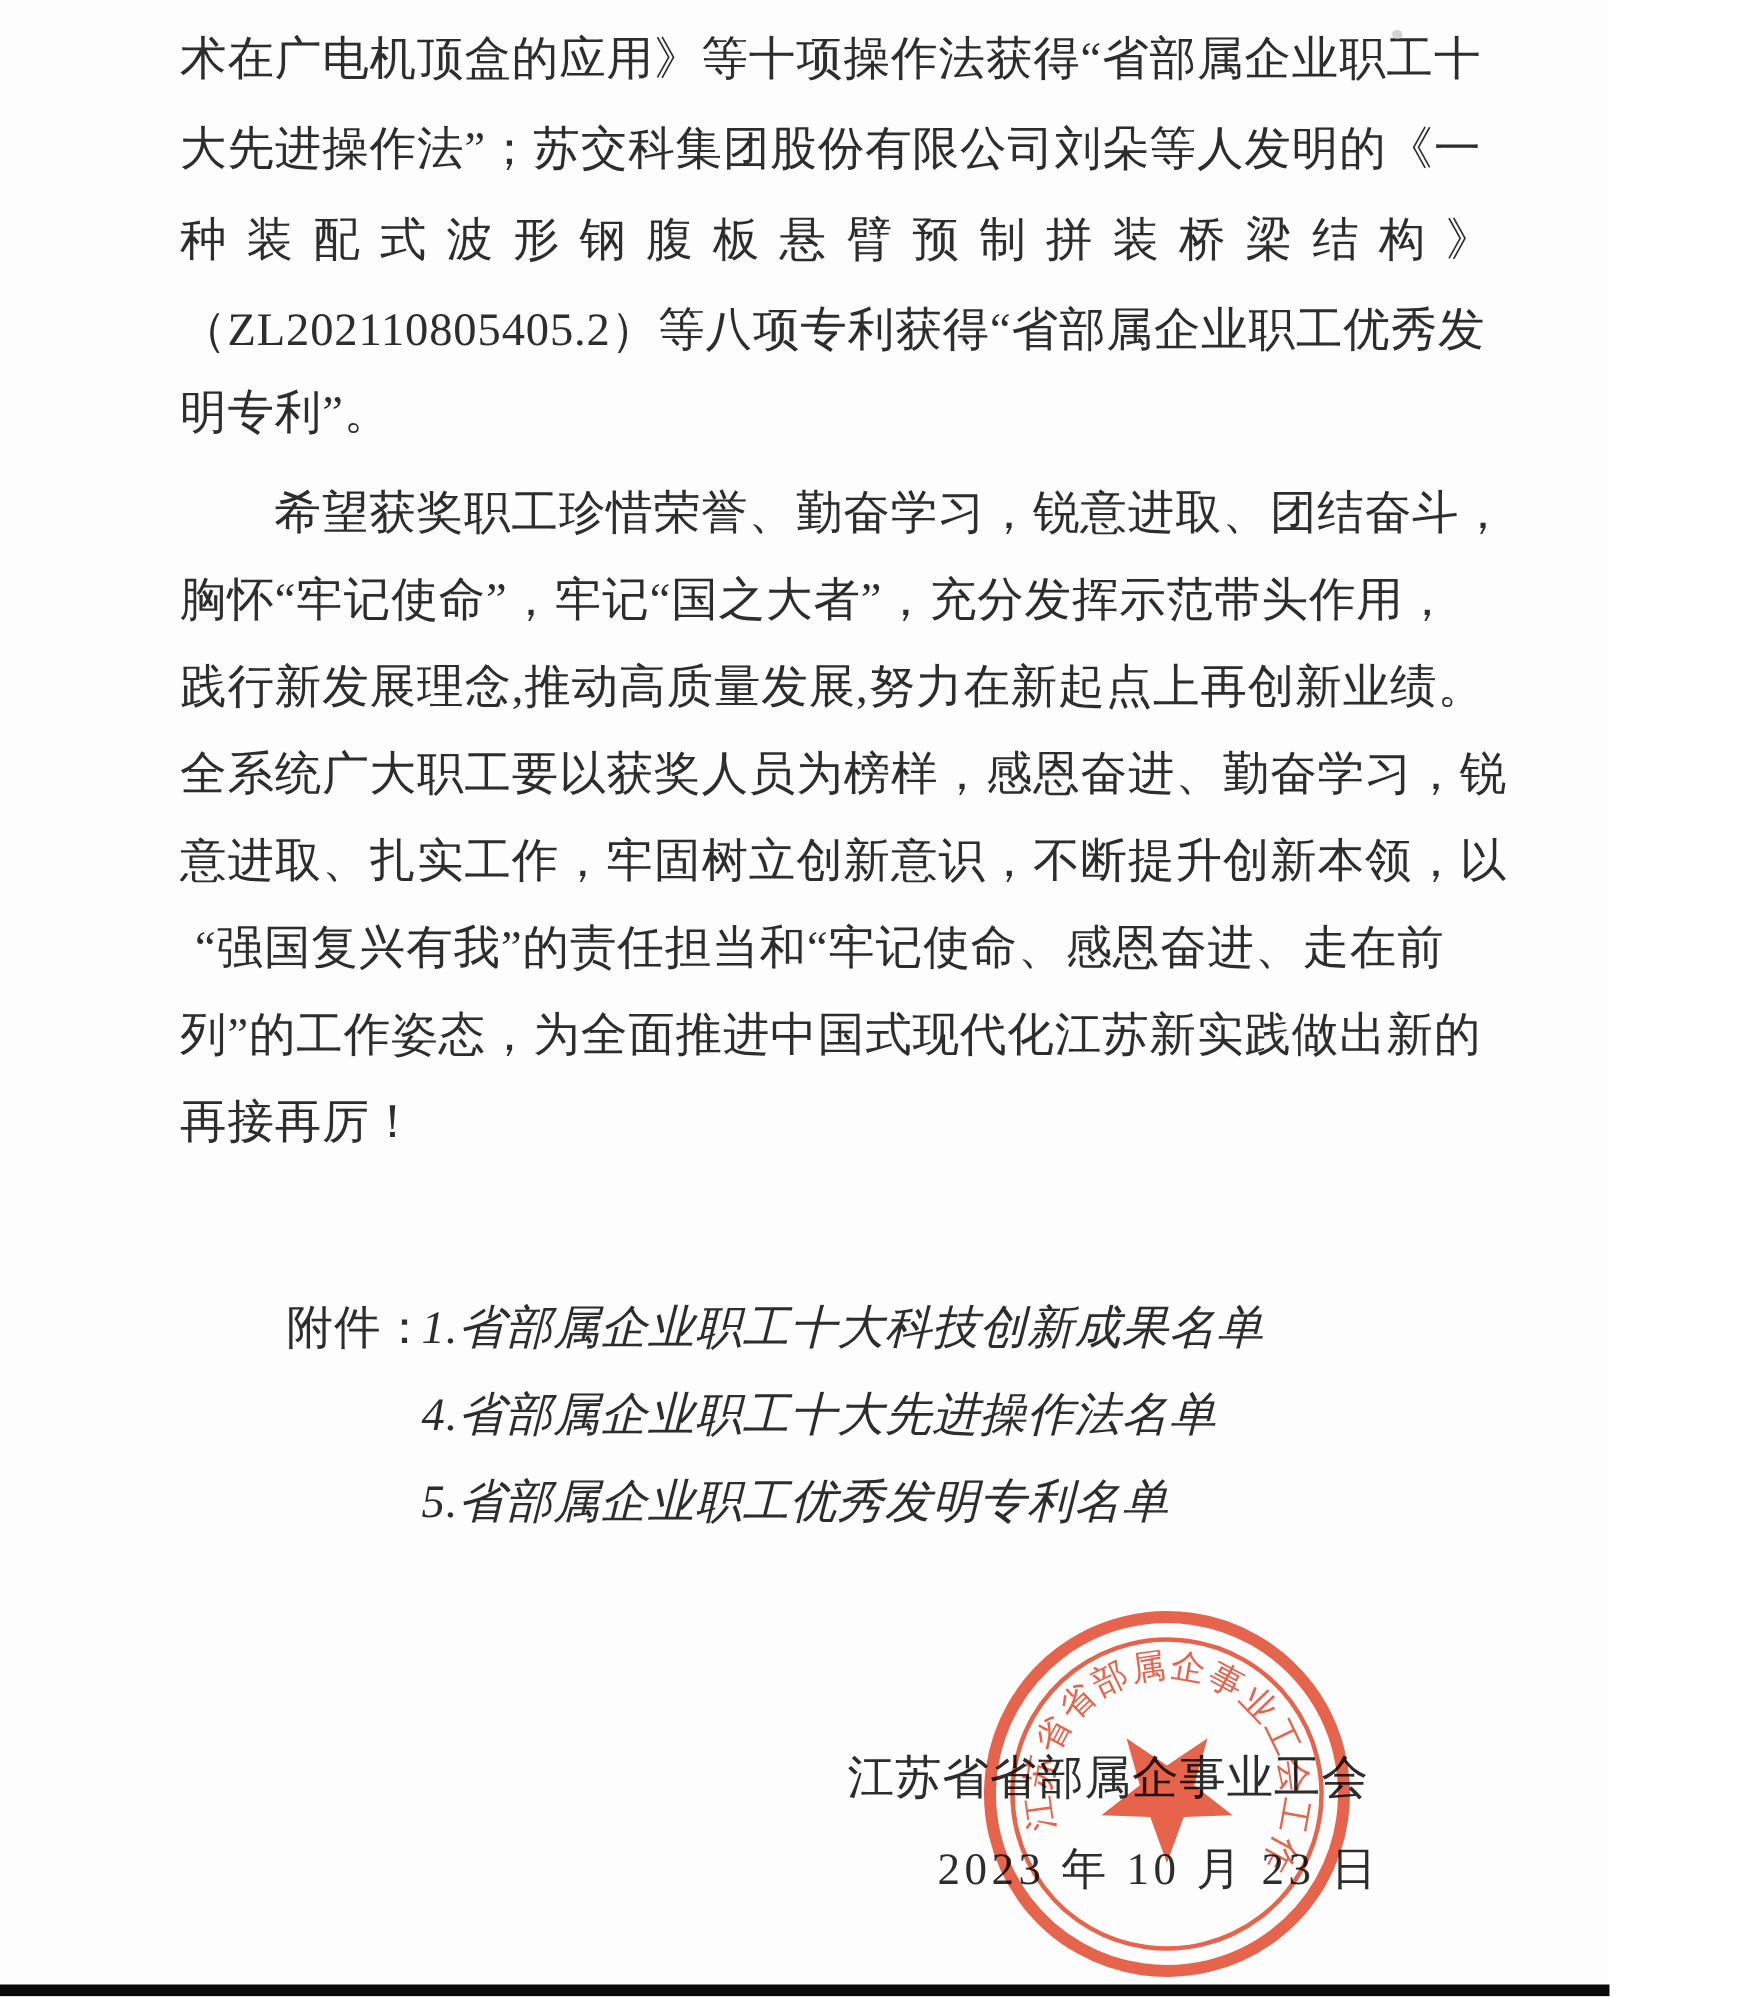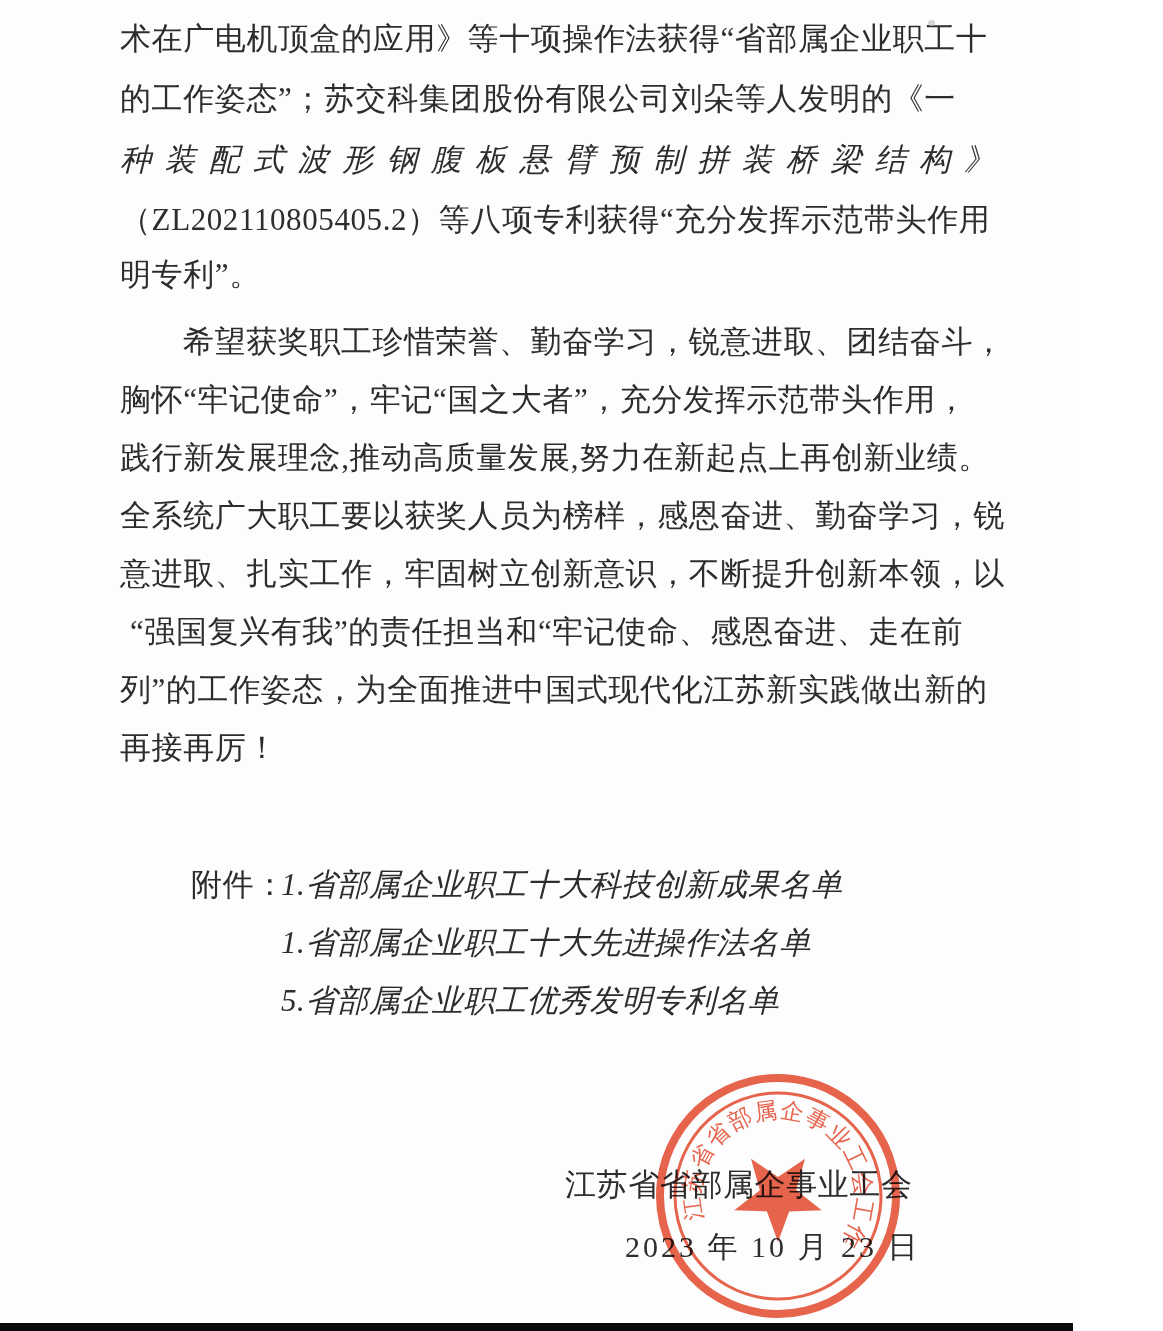--- a/index.html
+++ b/index.html
@@ -13,21 +13,21 @@
   }
   .bline {
     position:absolute;
     left:120px;
     font-size:31px;
     line-height:34px;
     letter-spacing:0.6px;
     white-space:nowrap;
     color:#2d2d2d;
   }
-  .justify20 { letter-spacing:13.4px;font-style:italic; }
+  .justify20 { letter-spacing:13.4px; }
   .attach-label { left:191px;text-align:right; }
   .attach-item { left:281px;font-style:italic; }
   .sig-org { left:565px; top:1168px; }
   .sig-date { left:625px; top:1230px; font-size:30px; letter-spacing:3px; }
   .seal {
     position:absolute;
     left:648px; top:1066px;
     width:260px; height:260px;
     mix-blend-mode:multiply;
     opacity:0.93;
@@ -47,41 +47,41 @@
     opacity:0.75;
   }
 </style>
 </head>
 <body>
 
 <div class="page">
 
   <div>
     <div class="bline" style="top:22px">术在广电机顶盒的应用》等十项操作法获得“省部属企业职工十</div>
-    <div class="bline" style="top:82px">的工作姿态”；苏交科集团股份有限公司刘朵等人发明的《一</div>
+    <div class="bline" style="top:82px">大先进操作法”；苏交科集团股份有限公司刘朵等人发明的《一</div>
     <div class="bline justify20" style="top:143px">种装配式波形钢腹板悬臂预制拼装桥梁结构》</div>
-    <div class="bline" style="top:203px">（ZL202110805405.2）等八项专利获得“充分发挥示范带头作用</div>
+    <div class="bline" style="top:203px">（ZL202110805405.2）等八项专利获得“省部属企业职工优秀发</div>
     <div class="bline" style="top:258px">明专利”。</div>
   </div>
 
   <div>
     <div class="bline" style="top:325px;left:183px">希望获奖职工珍惜荣誉、勤奋学习，锐意进取、团结奋斗，</div>
     <div class="bline" style="top:383px">胸怀“牢记使命”，牢记“国之大者”，充分发挥示范带头作用，</div>
     <div class="bline" style="top:441px">践行新发展理念,推动高质量发展,努力在新起点上再创新业绩。</div>
     <div class="bline" style="top:499px">全系统广大职工要以获奖人员为榜样，感恩奋进、勤奋学习，锐</div>
     <div class="bline" style="top:557px">意进取、扎实工作，牢固树立创新意识，不断提升创新本领，以</div>
     <div class="bline" style="top:615px;left:130px">“强国复兴有我”的责任担当和“牢记使命、感恩奋进、走在前</div>
     <div class="bline" style="top:673px">列”的工作姿态，为全面推进中国式现代化江苏新实践做出新的</div>
     <div class="bline" style="top:731px">再接再厉！</div>
   </div>
 
   <div>
     <div class="bline attach-label" style="top:868px">附件：</div>
     <div class="bline attach-item" style="top:868px">1.省部属企业职工十大科技创新成果名单</div>
-    <div class="bline attach-item" style="top:926px">1.省部属企业职工十大先进操作法名单</div>
+    <div class="bline attach-item" style="top:926px">4.省部属企业职工十大先进操作法名单</div>
     <div class="bline attach-item" style="top:984px">5.省部属企业职工优秀发明专利名单</div>
   </div>
 
   <div>
     <div class="bline sig-org">江苏省省部属企事业工会</div>
     <div class="bline sig-date">2023 年 10 月 23 日</div>
   </div>
 
   <svg class="seal" viewBox="-130 -130 260 260">
     <g transform="rotate(8)">

